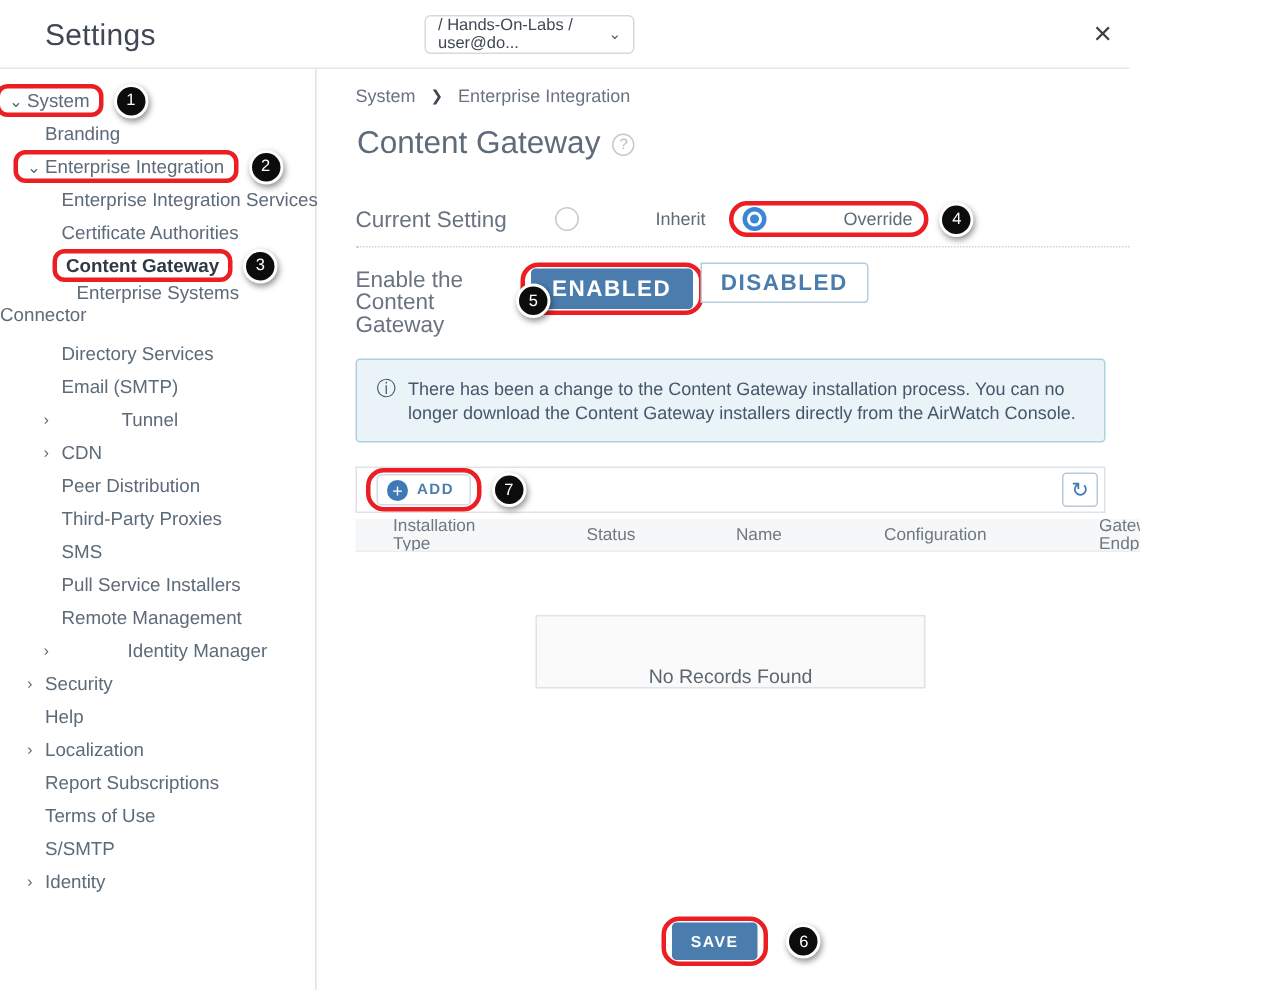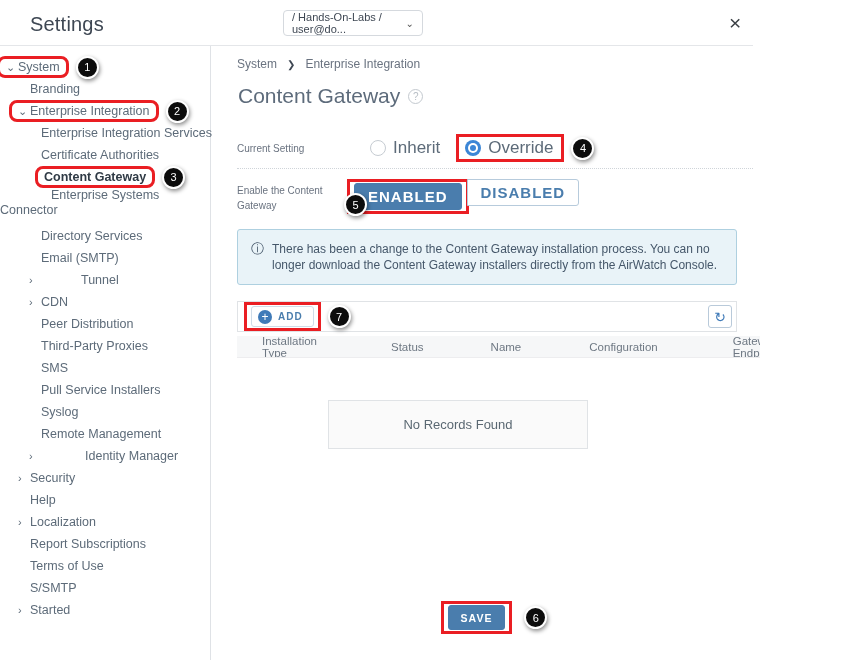--- a/index.html
+++ b/index.html
@@ -30,46 +30,46 @@
   .lvl2 { padding-left:18px; }
   .lvl3 { padding-left:29px; }
   .nav-row.bold .lbl { font-weight:bold; color:#2f3a45; }
   .nav-row.wrap { height:37px; align-items:flex-start; }
   .nav-row.wrap .lbl { display:block; width:165px; text-indent:51px; line-height:15px; white-space:normal; }
   .ind40 .lbl { margin-left:40px; }
   .ind44 .lbl { margin-left:44px; }
 
   
   .hl { display:inline-flex; align-items:center; border:3px solid #ea1e23; border-radius:8px; padding:1px 6px; margin-left:-9px; background:transparent; }
-  .hl-ctl { display:inline-flex; align-items:center; border:3px solid #ea1e23; border-radius:0; padding:1px 4px; }
+  .hl-ctl { display:inline-flex; align-items:center; border:3px solid #ea1e23; border-radius:12px; padding:1px 4px; }
   .step-badge {
     width:23px; height:23px; border-radius:50%; background:#0c0c0c; color:#fff;
     border:2px solid #fff; box-shadow:1px 2px 4px rgba(0,0,0,.45);
     display:inline-flex; align-items:center; justify-content:center;
     font-size:11px; flex:0 0 23px; margin-left:7px; position:relative; z-index:3;
   }
 
   
   .main { position:absolute; left:237px; top:45px; width:500px; }
   .breadcrumb { margin-top:12px; font-size:12px; color:#6a7380; display:flex; align-items:center; }
   .breadcrumb .bc-sep { margin:0 10px; font-size:10px; color:#3e4753; font-weight:bold; }
   h1.page-title { margin:13px 0 0 1px; font-size:21px; font-weight:400; color:#5d6b7b; display:flex; align-items:center; }
   .help-icon { width:15px; height:15px; border:1px solid #c3c9cf; border-radius:50%; color:#b6bdc4;
     font-size:10px; display:inline-flex; align-items:center; justify-content:center; margin-left:8px; cursor:pointer; }
 
   .form-row { display:flex; align-items:center; }
   .row-current { margin-top:26px; }
-  .field-label { width:133px; font-size:10px; color:#6a7380; flex:0 0 133px; }
+  .field-label { width:133px; font-size:15px; color:#6a7380; flex:0 0 133px; }
   .radio-group { display:flex; align-items:center; }
   .radio-opt { display:flex; align-items:center; margin-right:16px; cursor:pointer; }
   .radio-circle { width:16px; height:16px; border:1px solid #c6ccd2; border-radius:50%; background:#fff; margin-right:7px; }
   .radio-circle.sel { border:none; background:#3b86d6; display:flex; align-items:center; justify-content:center; }
   .radio-circle.sel .ring { width:10px; height:10px; background:#fff; border-radius:50%; display:flex; align-items:center; justify-content:center; }
   .radio-circle.sel .dot { width:6px; height:6px; background:#3b86d6; border-radius:50%; }
-  .radio-lbl { font-size:17px; color:#5d6b79; }
+  .radio-lbl { font-size:12px; color:#5d6b79;margin-left:44px; }
   .dotted-sep { margin-top:6px; border-top:1px dotted #cfd4d9; width:516px; }
 
   .row-enable { margin-top:10px; position:relative; align-items:flex-start; }
   .row-enable .field-label { line-height:15px; padding-top:4px; width:110px; flex-basis:110px; }
   .badge-5 { position:absolute; left:100px; top:14px; }
   .seg-btn { height:27px; font-size:15px; font-weight:bold; letter-spacing:1px; padding:0 13px;
     display:inline-flex; align-items:center; justify-content:center; cursor:pointer; border-radius:3px; }
   .seg-on { background:#4a7dad; color:#fff; border:1px solid #4a7dad; }
   .seg-off { background:#fff; color:#4a7dad; border:1px solid #b7cbdc; border-radius:0 3px 3px 0; margin-left:-2px; }
 
@@ -91,22 +91,22 @@
 
   .grid-header { width:523px; height:22px; margin-top:4px; background:#f6f7f8; display:flex; align-items:center;
     font-size:11.5px; color:#6e7883; overflow:hidden; border-bottom:1px solid #ededef;gap:47px; }
   .grid-header .c0 { margin-left:25px; }
   .grid-header .c1 { margin-left:27px; }
   .grid-header .c2 { margin-left:20px; }
   .grid-header .c3 { margin-left:21px; }
   .grid-header .c4 { margin-left:28px; }
   .grid-header .c5 { margin-left:40px; }
 
-  .empty-box { margin:42px 0 0 91px; width:260px; height:49px; background:#fafafa; border:1px solid #e0e3e6;
-    display:flex; align-items:center; justify-content:center; font-size:13px; color:#5a6872; }
+  .empty-box { margin:42px 0 0 120px; width:260px; height:49px; background:#fafafa; border:1px solid #e0e3e6;
+    display:flex; align-items:flex-end; justify-content:center; font-size:13px; color:#5a6872; }
 
   .save-row { margin-top:152px; display:flex; align-items:center; justify-content:center; padding-left:14px; }
   .save-btn { background:#4a7dad; color:#fff; border:1px solid #4a7dad; border-radius:3px; height:25px; padding:0 12px;
     font-size:10.5px; font-weight:bold; letter-spacing:1px; display:inline-flex; align-items:center; cursor:pointer; }
   .badge-6 { margin-left:12px; }
 </style>
 </head>
 <body>
 
 <div class="app-title">Settings</div>
@@ -182,24 +182,20 @@
   <div class="nav-row lvl3">
     <span class="chev"></span>
     <span class="lbl">SMS</span>
   </div>
   <div class="nav-row lvl3">
     <span class="chev"></span>
     <span class="lbl">Pull Service Installers</span>
   </div>
   <div class="nav-row lvl3">
     <span class="chev"></span>
-    <span class="lbl">Syslog</span>
-  </div>
-  <div class="nav-row lvl3">
-    <span class="chev"></span>
     <span class="lbl">Remote Management</span>
   </div>
   <div class="nav-row lvl3 ind44">
     <span class="chev">›</span>
     <span class="lbl">Identity Manager</span>
   </div>
   <div class="nav-row lvl2">
     <span class="chev">›</span>
     <span class="lbl">Security</span>
   </div>
@@ -218,21 +214,21 @@
   <div class="nav-row lvl2">
     <span class="chev"></span>
     <span class="lbl">Terms of Use</span>
   </div>
   <div class="nav-row lvl2">
     <span class="chev"></span>
     <span class="lbl">S/SMTP</span>
   </div>
   <div class="nav-row lvl2">
     <span class="chev">›</span>
-    <span class="lbl">Started</span>
+    <span class="lbl">Identity</span>
   </div>
 </nav>
 
 <main class="main">
 
   <div class="breadcrumb">
     <span>System</span>
     <span class="bc-sep">❯</span>
     <span>Enterprise Integration</span>
   </div>

